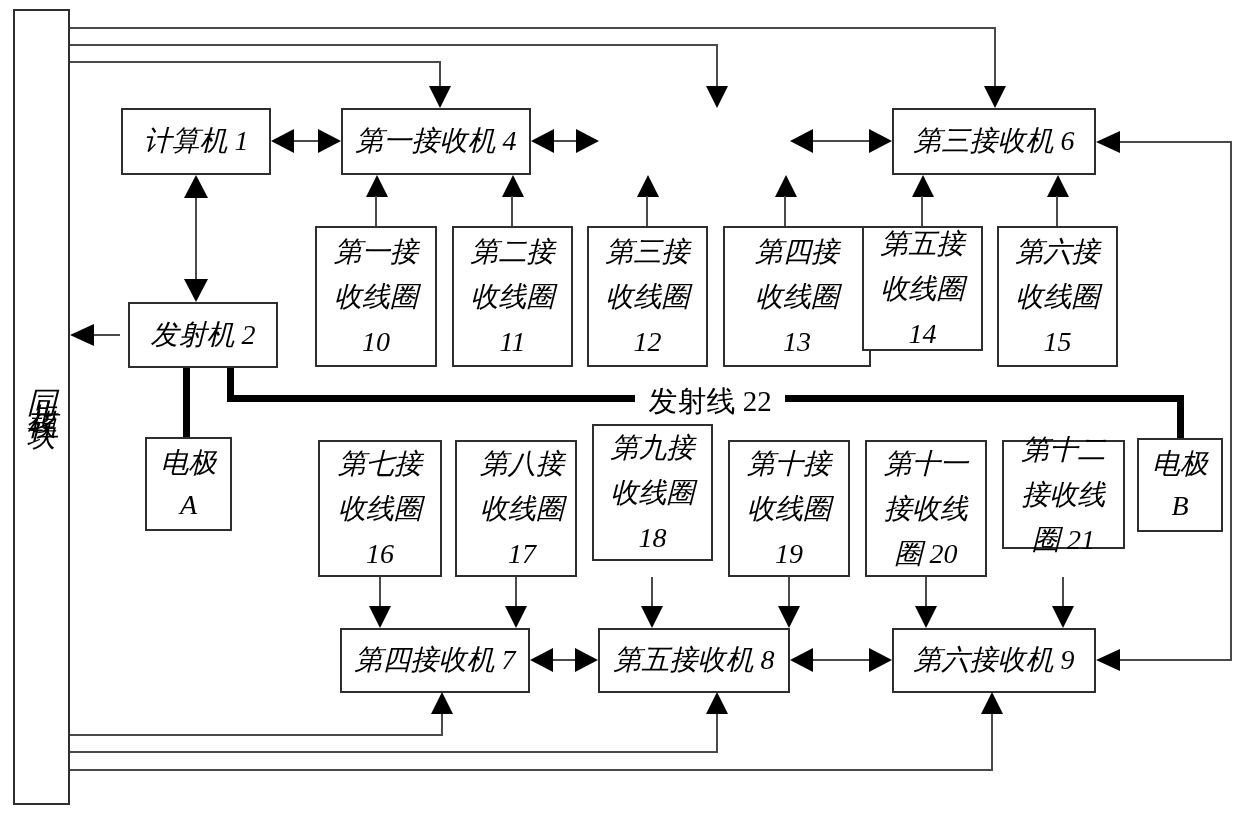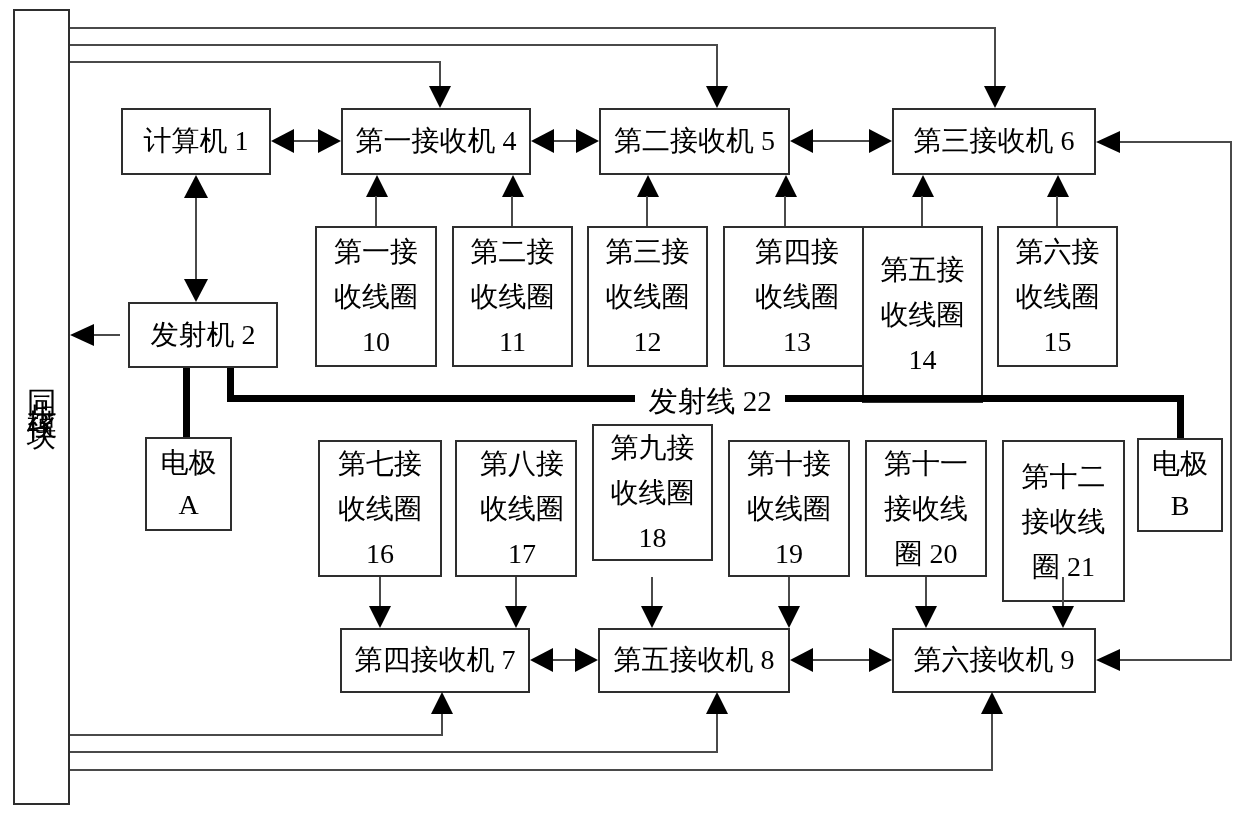--- a/index.html
+++ b/index.html
@@ -1,20 +1,20 @@
 <!DOCTYPE html>
 <html><head>
 <meta charset="utf-8">
 <style>
   html,body{margin:0;padding:0;background:#fff;}
   #stage{position:relative;width:1240px;height:814px;background:#fff;overflow:hidden;
          font-family:"Liberation Serif","DejaVu Serif",serif;color:#000;}
   .box{position:absolute;box-sizing:border-box;border:2px solid #2e2e2e;background:#fff;
        display:flex;flex-direction:column;align-items:center;justify-content:center;
-       text-align:center;font-size:28px;line-height:1.15;}
+       text-align:center;font-size:28px;line-height:1.15;font-style:italic;}
   .coil{font-size:28px;line-height:45px;}
   .elec{font-size:28px;line-height:42px;}
   .vtext{writing-mode:vertical-lr;text-orientation:upright;font-size:30px;letter-spacing:10px;}
   .hline,.vline{position:absolute;background:#4a4a4a;}
   .hline{height:2px;} .vline{width:2px;}
   .thick{position:absolute;background:#000;}
   .tri{position:absolute;width:0;height:0;}
   .tri-down{border-left:11px solid transparent;border-right:11px solid transparent;border-top:22px solid #000;}
   .tri-up{border-left:11px solid transparent;border-right:11px solid transparent;border-bottom:22px solid #000;}
   .tri-left{border-top:11px solid transparent;border-bottom:11px solid transparent;border-right:24px solid #000;}
@@ -50,23 +50,20 @@
   <div class="hline" style="left:70px;top:61px;width:371px;"></div>
   <div class="vline" style="left:439px;top:61px;height:27px;"></div>
   <div class="tri tri-down" style="left:429px;top:86px;"></div>
 
   <div class="box" style="left:121px;top:108px;width:150px;height:67px;">
     <span>计算机 1</span>
   </div>
   <div class="box" style="left:341px;top:108px;width:190px;height:67px;">
     <span>第一接收机 4</span>
   </div>
-  <div class="box" style="left:599px;top:108px;width:191px;height:67px;">
-    <span>第二接收机 5</span>
-  </div>
   <div class="box" style="left:892px;top:108px;width:204px;height:67px;">
     <span>第三接收机 6</span>
   </div>
 
   <div class="dbl-h" style="left:271px;top:129px;width:70px;">
     <div class="t tl"></div>
       <div class="shaft"></div>
       <div class="t tr"></div>
   </div>
   <div class="dbl-h" style="left:531px;top:129px;width:68px;">
@@ -112,21 +109,21 @@
   <div class="box coil" style="left:587px;top:226px;width:121px;height:141px;">
     <div>第三接</div>
     <div>收线圈</div>
     <div>12</div>
   </div>
   <div class="box coil" style="left:723px;top:226px;width:148px;height:141px;">
     <div>第四接</div>
     <div>收线圈</div>
     <div>13</div>
   </div>
-  <div class="box coil" style="left:862px;top:226px;width:121px;height:177px;">
+  <div class="box coil" style="left:862px;top:226px;width:121px;height:125px;">
     <div>第五接</div>
     <div>收线圈</div>
     <div>14</div>
   </div>
   <div class="box coil" style="left:997px;top:226px;width:121px;height:141px;">
     <div>第六接</div>
     <div>收线圈</div>
     <div>15</div>
   </div>
 
@@ -170,21 +167,21 @@
   <div class="box coil" style="left:728px;top:440px;width:122px;height:137px;">
     <div>第十接</div>
     <div>收线圈</div>
     <div>19</div>
   </div>
   <div class="box coil" style="left:865px;top:440px;width:122px;height:137px;">
     <div>第十一</div>
     <div>接收线</div>
     <div>圈 20</div>
   </div>
-  <div class="box coil" style="left:1002px;top:440px;width:123px;height:162px;">
+  <div class="box coil" style="left:1002px;top:440px;width:123px;height:109px;">
     <div>第十二</div>
     <div>接收线</div>
     <div>圈 21</div>
   </div>
 
   <div class="vline" style="left:379px;top:577px;height:30px;"></div>
   <div class="tri tri-down" style="left:369px;top:606px;"></div>
   <div class="vline" style="left:515px;top:577px;height:30px;"></div>
   <div class="tri tri-down" style="left:505px;top:606px;"></div>
   <div class="vline" style="left:651px;top:577px;height:30px;"></div>

